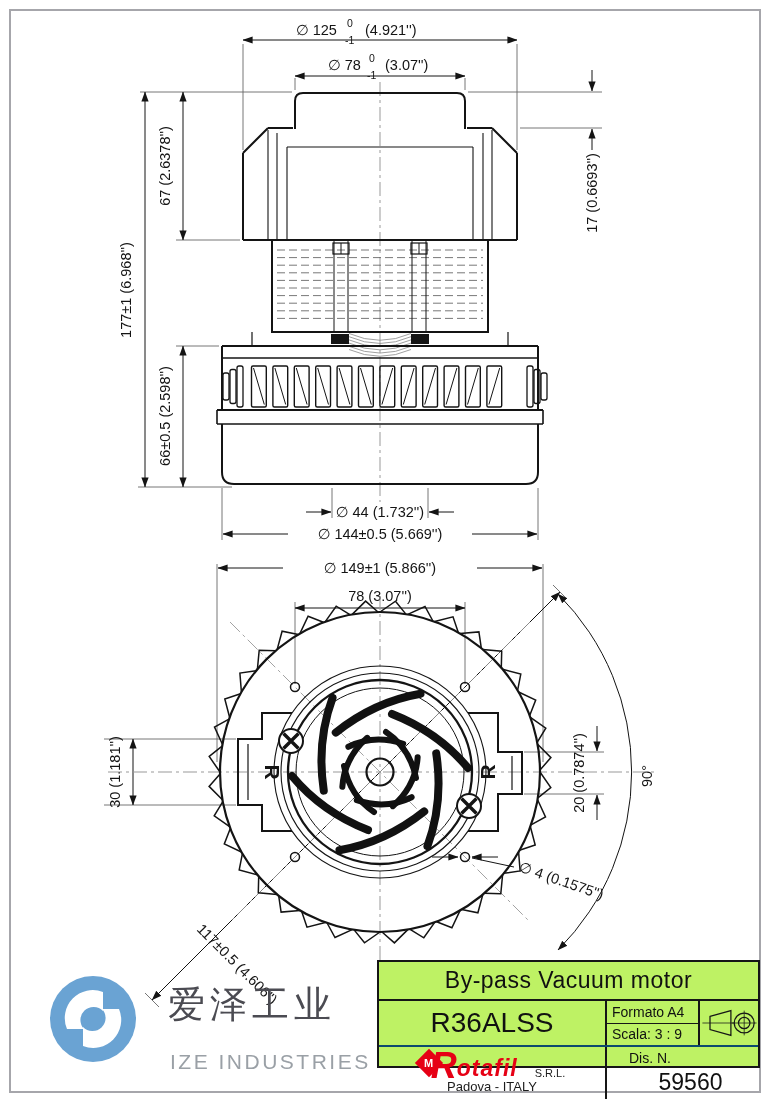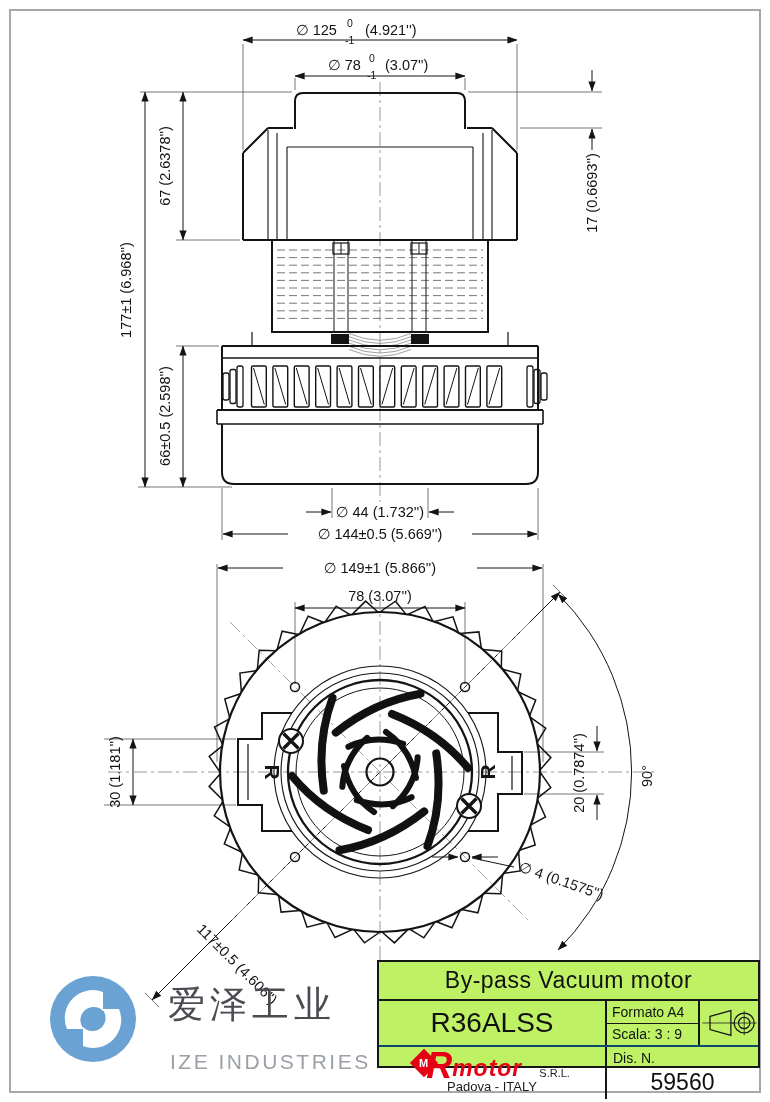--- a/index.html
+++ b/index.html
@@ -13,21 +13,21 @@
   .tb-row2{flex:0 0 44px;border-bottom:2px solid #0c4a6e;display:flex;}
   .tb-model{width:228px;border-right:2px solid #161616;display:flex;align-items:center;
       justify-content:center;font-size:28px;color:#111;box-sizing:border-box;}
   .tb-fs{width:93px;border-right:2px solid #161616;display:flex;flex-direction:column;box-sizing:border-box;}
   .tb-fs>div{flex:1;display:flex;align-items:center;padding-left:5px;font-size:14px;color:#111;}
   .tb-fs>div:first-child{border-bottom:1.5px solid #161616;text-align:center;}
   .tb-sym{flex:1;display:flex;align-items:center;justify-content:center;}
   .tb-row3{flex:1;display:flex;}
   .tb-logo{width:228px;border-right:2px solid #161616;display:flex;flex-direction:column;
       align-items:center;justify-content:center;box-sizing:border-box;}
-  .tb-dis{flex:1;padding:3px 6px;display:flex;flex-direction:column;}
+  .tb-dis{flex:1;padding:3px 6px;display:flex;flex-direction:column;margin-left:16px;}
   .tb-dis-label{font-size:14px;color:#111;}
   .tb-dis-num{font-size:23px;color:#111;text-align:center;margin-top:3px;}
   .rot-row{display:flex;align-items:flex-end;}
   .rot-diam{width:20px;height:20px;background:#e60015;transform:rotate(45deg);
       display:flex;align-items:center;justify-content:center;margin:0 -8px 6px 0;}
   .rot-m{transform:rotate(-45deg);color:#fff;font-weight:bold;font-size:11px;}
   .rot-R{color:#e60015;font-weight:900;font-style:italic;font-size:36px;line-height:.75;}
   .rot-rest{color:#e60015;font-weight:900;font-style:italic;font-size:23px;letter-spacing:1px;line-height:.9;}
   .rot-srl{font-size:11px;color:#1c1c1c;margin-left:17px;}
   .rot-city{font-size:13px;color:#1c1c1c;margin-top:0;}
@@ -272,21 +272,21 @@
       </svg>
     </div>
   </div>
   <div class="tb-row3">
     <div class="tb-logo">
       <div class="rot-row">
         <span class="rot-diam">
               <span class="rot-m">M</span>
             </span>
         <span class="rot-R">R</span>
-        <span class="rot-rest">motor</span>
+        <span class="rot-rest">otafil</span>
         <span class="rot-srl">S.R.L.</span>
       </div>
       <div class="rot-city">Padova - ITALY</div>
     </div>
     <div class="tb-dis">
       <div class="tb-dis-label">Dis. N.</div>
       <div class="tb-dis-num">59560</div>
     </div>
   </div>
 </div>

